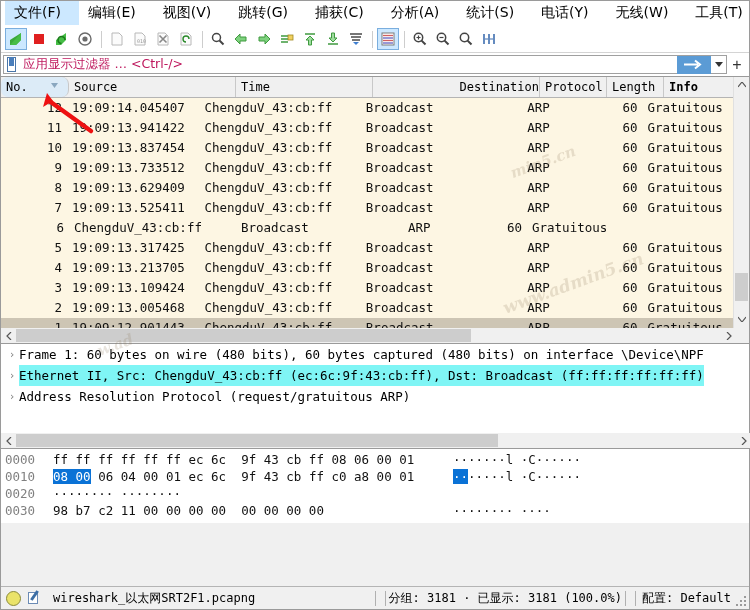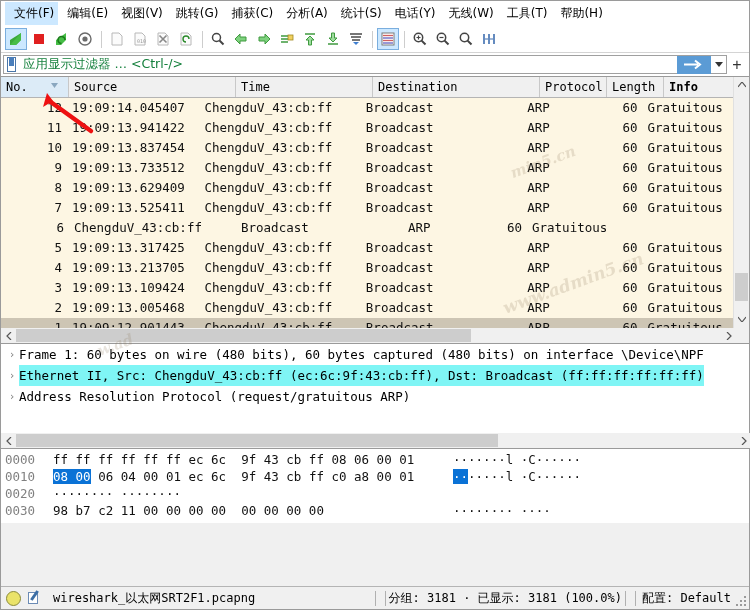--- a/index.html
+++ b/index.html
@@ -24,46 +24,46 @@
   .tb-btn{width:45px;height:31px;display:flex;align-items:center;justify-content:center;font-size:13px;color:#000;}
   .g-min{width:11px;height:1px;background:#000;}
   .g-max{width:10px;height:10px;border:1px solid #000;box-sizing:border-box;}
   .g-close{position:relative;width:12px;height:12px;}
   .g-close:before,.g-close:after{content:"";position:absolute;left:0;top:5px;width:13px;height:1.2px;background:#000;}
   .g-close:before{transform:rotate(45deg);}
   .g-close:after{transform:rotate(-45deg);}
 
   
   .menubar{height:24px;background:#fff;display:flex;align-items:center;padding-left:4px;border-bottom:1px solid #fff;}
-  .menu-item{padding:3px 4px 3px 9px;font-size:12px;font-family:"DejaVu Sans",sans-serif;color:#000;white-space:nowrap;}
+  .menu-item{padding:3px 18px 3px 9px;font-size:14px;font-family:"DejaVu Sans",sans-serif;color:#000;white-space:nowrap;}
   .menu-item.active{background:#cce8ff;}
 
   
   .toolbar{height:26px;background:#fff;display:flex;align-items:center;padding-left:4px;border-bottom:1px solid #d4d4d4;}
   .tbi{width:22px;height:22px;margin-right:1px;display:flex;align-items:center;justify-content:center;position:relative;}
   .tbi.sel{background:#cce8ff;border:1px solid #7aaede;box-sizing:border-box;}
   .tsep{width:1px;height:17px;background:#cdcdcd;margin:0 4px;}
 
   
   .filterbar{height:23px;background:#fff;display:flex;align-items:center;padding:0 2px;}
   .fb-input{flex:1;height:19px;border:1px solid #a0a0a0;background:#fff;display:flex;align-items:center;box-sizing:border-box;}
   .fb-book{width:13px;height:17px;margin:0 3px 0 1px;position:relative;flex:0 0 auto;}
   .fb-book:before{content:"";position:absolute;left:2px;top:1px;width:9px;height:15px;background:#fff;border:1px solid #4a76a8;box-sizing:border-box;}
   .fb-book:after{content:"";position:absolute;left:4px;top:1px;width:5px;height:9px;background:#4a7ebb;}
-  .fb-ph{flex:1;color:#15803d;font-size:12.5px;font-family:"DejaVu Sans",sans-serif;padding-left:2px;overflow:hidden;white-space:nowrap;}
+  .fb-ph{flex:1;color:#be185d;font-size:12.5px;font-family:"DejaVu Sans",sans-serif;padding-left:2px;overflow:hidden;white-space:nowrap;}
   .fb-arrow{width:34px;height:18px;display:flex;align-items:center;justify-content:center;background:#5b9bd5;margin-right:1px;}
   .fb-arrow svg{display:block;}
   .fb-drop{width:14px;height:19px;display:flex;align-items:center;justify-content:center;}
   .fb-plus{width:20px;height:19px;display:flex;align-items:center;justify-content:center;font-size:16px;color:#333;}
 
   
   .plist{position:relative;height:266px;background:#fdf6e3;border-top:1px solid #9a9a9a;}
   .phead{display:flex;height:20px;background:#f0f0f0;border-bottom:1px solid #b4b4b4;font-family:"DejaVu Sans Mono","Liberation Mono",monospace;font-size:12px;}
   .phead .hc{border-right:1px solid #c8c8c8;padding-left:5px;line-height:20px;box-sizing:border-box;overflow:hidden;white-space:nowrap;position:relative;}
-  .phead .hc.sorted{background:#dcebf7;}
+  .phead .hc.sorted{background:#dcebf7;border-radius:7px;}
   .sortcaret{position:absolute;right:10px;top:6px;width:7px;height:5px;}
   .prows{font-family:"DejaVu Sans Mono","Liberation Mono",monospace;font-size:12.5px;color:#111;}
   .prow{display:flex;height:20px;line-height:20px;white-space:nowrap;}
   .prow.sel{background:#cdc5b4;}
   .prow .c{box-sizing:border-box;overflow:hidden;padding:0 5px;}
   .plist-vscroll{position:absolute;right:0;top:0;width:15px;height:266px;background:#f0f0f0;border-left:1px solid #e0e0e0;}
   .vs-up,.vs-dn{width:15px;height:16px;display:flex;align-items:center;justify-content:center;}
   .vs-thumb{position:absolute;left:1px;width:13px;background:#cdcdcd;}
   .plist-hscroll{position:absolute;left:0;bottom:0;width:735px;height:15px;background:#f0f0f0;display:flex;align-items:center;}
   .hs-l,.hs-r{width:15px;height:15px;display:flex;align-items:center;justify-content:center;flex:0 0 auto;}
@@ -273,21 +273,21 @@
   <div class="plist">
 
     <div class="phead">
       <div class="hc sorted" style="width:68px;"><span>No.</span>
         <svg class="sortcaret" viewBox="0 0 7 5">
             <path d="M0 0 L7 0 L3.5 5 Z" fill="#8aa7bf"></path>
           </svg>
       </div>
       <div class="hc" style="width:167px;"><span>Source</span></div>
       <div class="hc" style="width:137px;"><span>Time</span></div>
-      <div class="hc" style="width:167px;"><span>Destination</span></div>
+      <div class="hc" style="width:167px;text-align:right;"><span>Destination</span></div>
       <div class="hc" style="width:67px;"><span>Protocol</span></div>
       <div class="hc" style="width:57px;"><span>Length</span></div>
       <div class="hc" style="width:72px;border-right:none;font-weight:bold;"><span>Info</span></div>
     </div>
 
     <div class="prows" id="packet-rows">
         <div class="prow">
           <div class="c" style="width: 68px; text-align: right;">12</div>
           <div class="c" style="width: 137px; text-align: left;">19:09:14.045407</div>
           <div class="c" style="width: 167px; text-align: left;">ChengduV_43:cb:ff</div>

